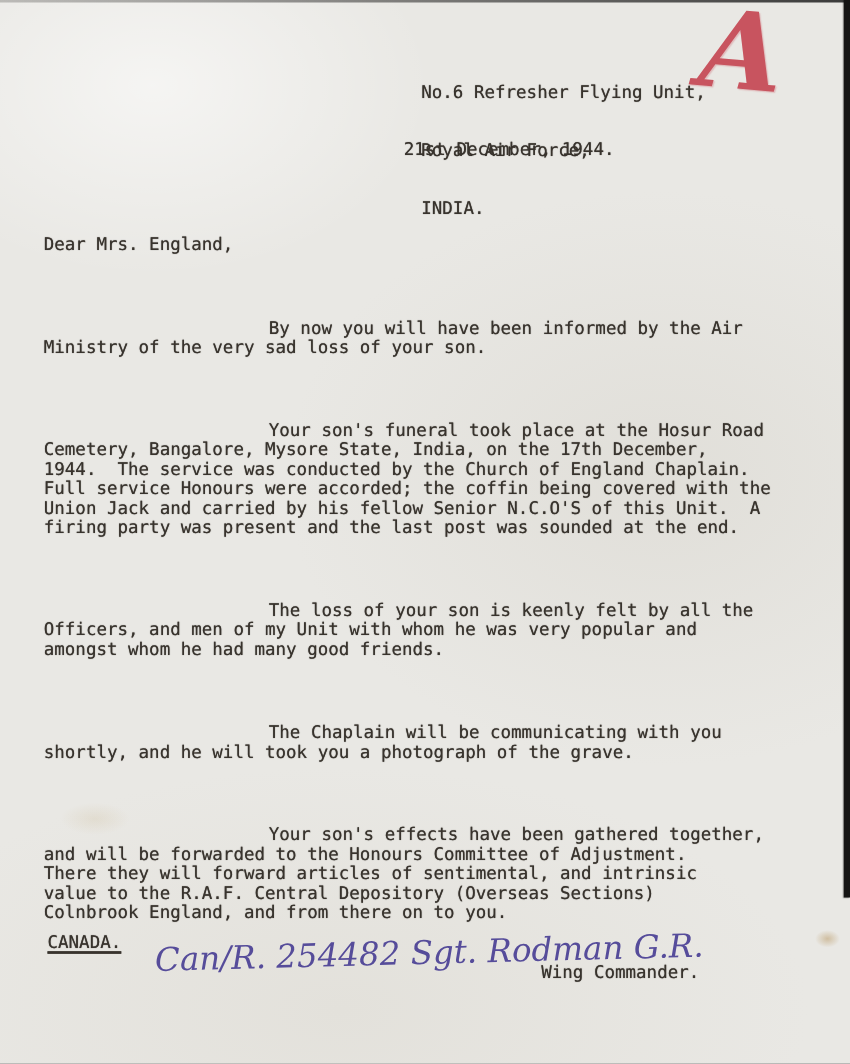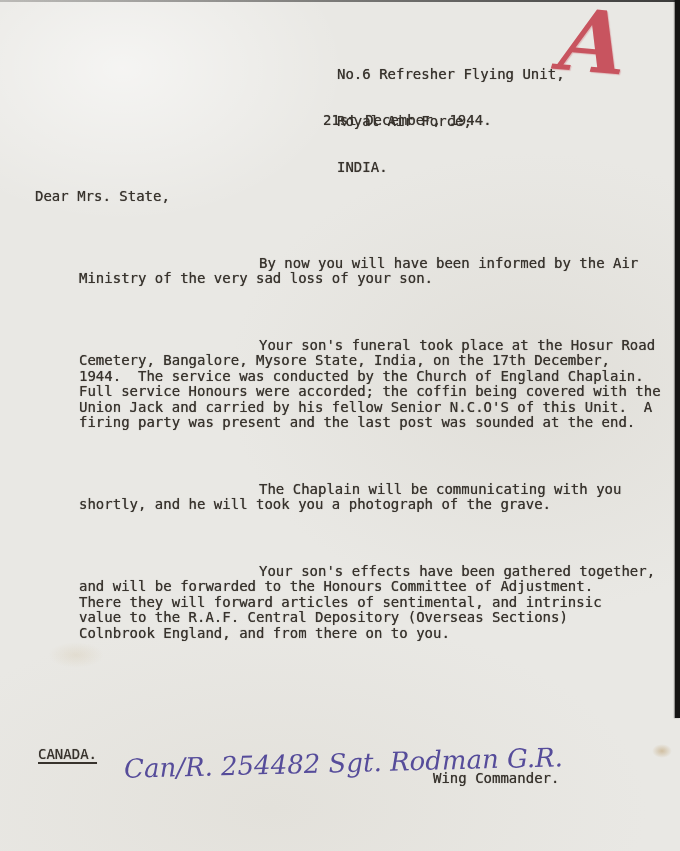--- a/index.html
+++ b/index.html
@@ -44,21 +44,21 @@
     font-size: 14px;
     line-height: 15.5px;
     color: var(--ink);
     white-space: pre-wrap;
     text-shadow: 0 0 0.7px rgba(53,49,44,0.85);
   }
   .letterhead { position: absolute; left: 337px; top: 36px; }
   .date       { position: absolute; left: 323px; top: 113px; }
   .body       { position: absolute; left: 35px;  top: 158px; width: 640px; }
   .body p     { margin: 0 0 20px 0; }
-  .body p.para    { text-indent: 180px; margin-left: 44px; }
+  .body p.para    { text-indent: 180px; }
   .address    { position: absolute; left: 38px; top: 716px; }
   .underlined {
     text-decoration: underline;
     text-decoration-thickness: 1.5px;
     text-underline-offset: 3px;
   }
   .signature  { position: absolute; left: 391px; top: 740px; }
   .sig-title  { padding-left: 42px; }
   .handwriting {
     position: absolute; left: 124px; top: 748px;
@@ -98,29 +98,32 @@
 
   <div class="letterhead typewritten">
     <div>No.6 Refresher Flying Unit,</div>
     <div>Royal Air Force,</div>
     <div>INDIA.</div>
   </div>
 
   <div class="date typewritten">21st December, 1944.</div>
 
   <div class="body typewritten">
-    <p class="salutation">Dear Mrs. State,</p>
+    <p class="salutation">Dear Mrs. England,</p>
     <p class="para">By now you will have been informed by the Air
 Ministry of the very sad loss of your son.</p>
     <p class="para">Your son's funeral took place at the Hosur Road
 Cemetery, Bangalore, Mysore State, India, on the 17th December,
 1944.  The service was conducted by the Church of England Chaplain.
 Full service Honours were accorded; the coffin being covered with the
 Union Jack and carried by his fellow Senior N.C.O'S of this Unit.  A
 firing party was present and the last post was sounded at the end.</p>
+    <p class="para">The loss of your son is keenly felt by all the
+Officers, and men of my Unit with whom he was very popular and
+amongst whom he had many good friends.</p>
     <p class="para">The Chaplain will be communicating with you
 shortly, and he will took you a photograph of the grave.</p>
     <p class="para">Your son's effects have been gathered together,
 and will be forwarded to the Honours Committee of Adjustment.
 There they will forward articles of sentimental, and intrinsic
 value to the R.A.F. Central Depository (Overseas Sections)
 Colnbrook England, and from there on to you.</p>
     
     
   </div>

